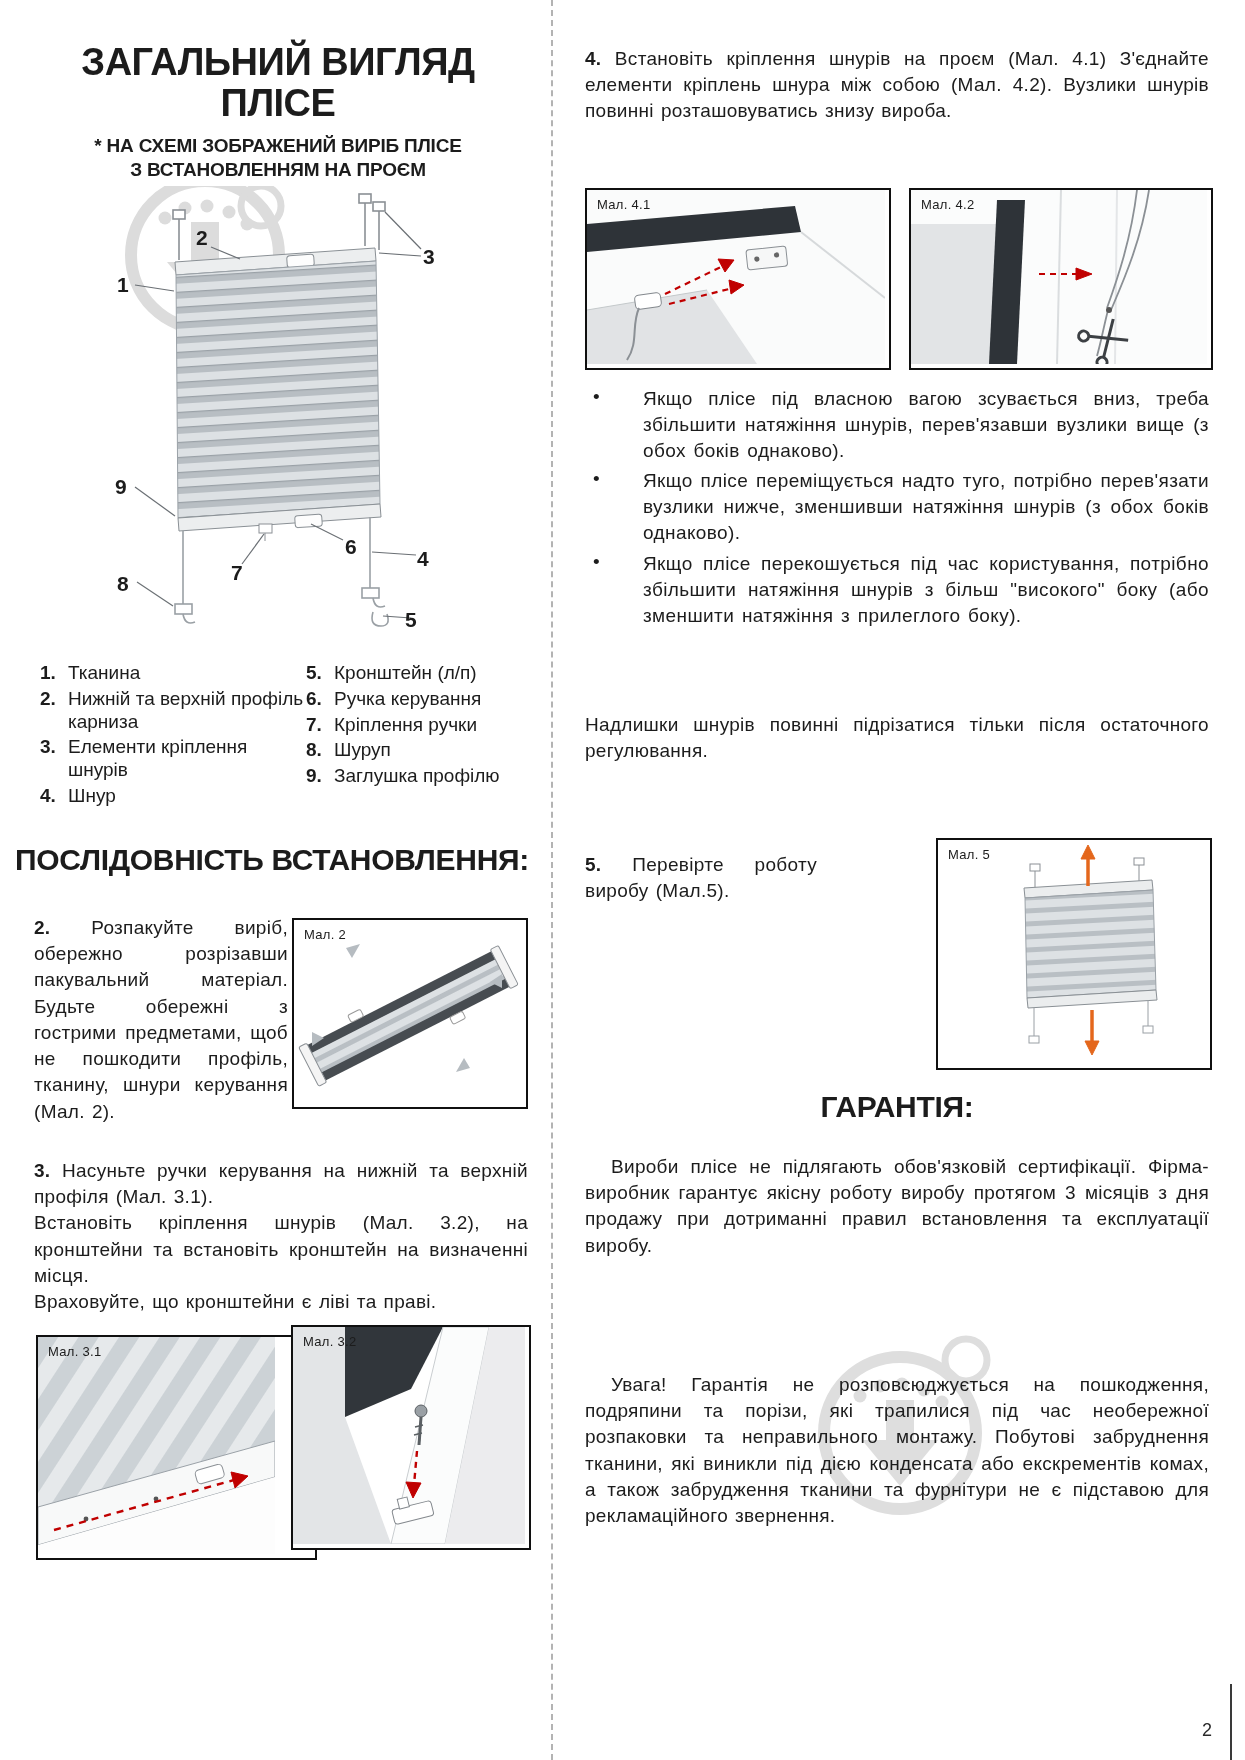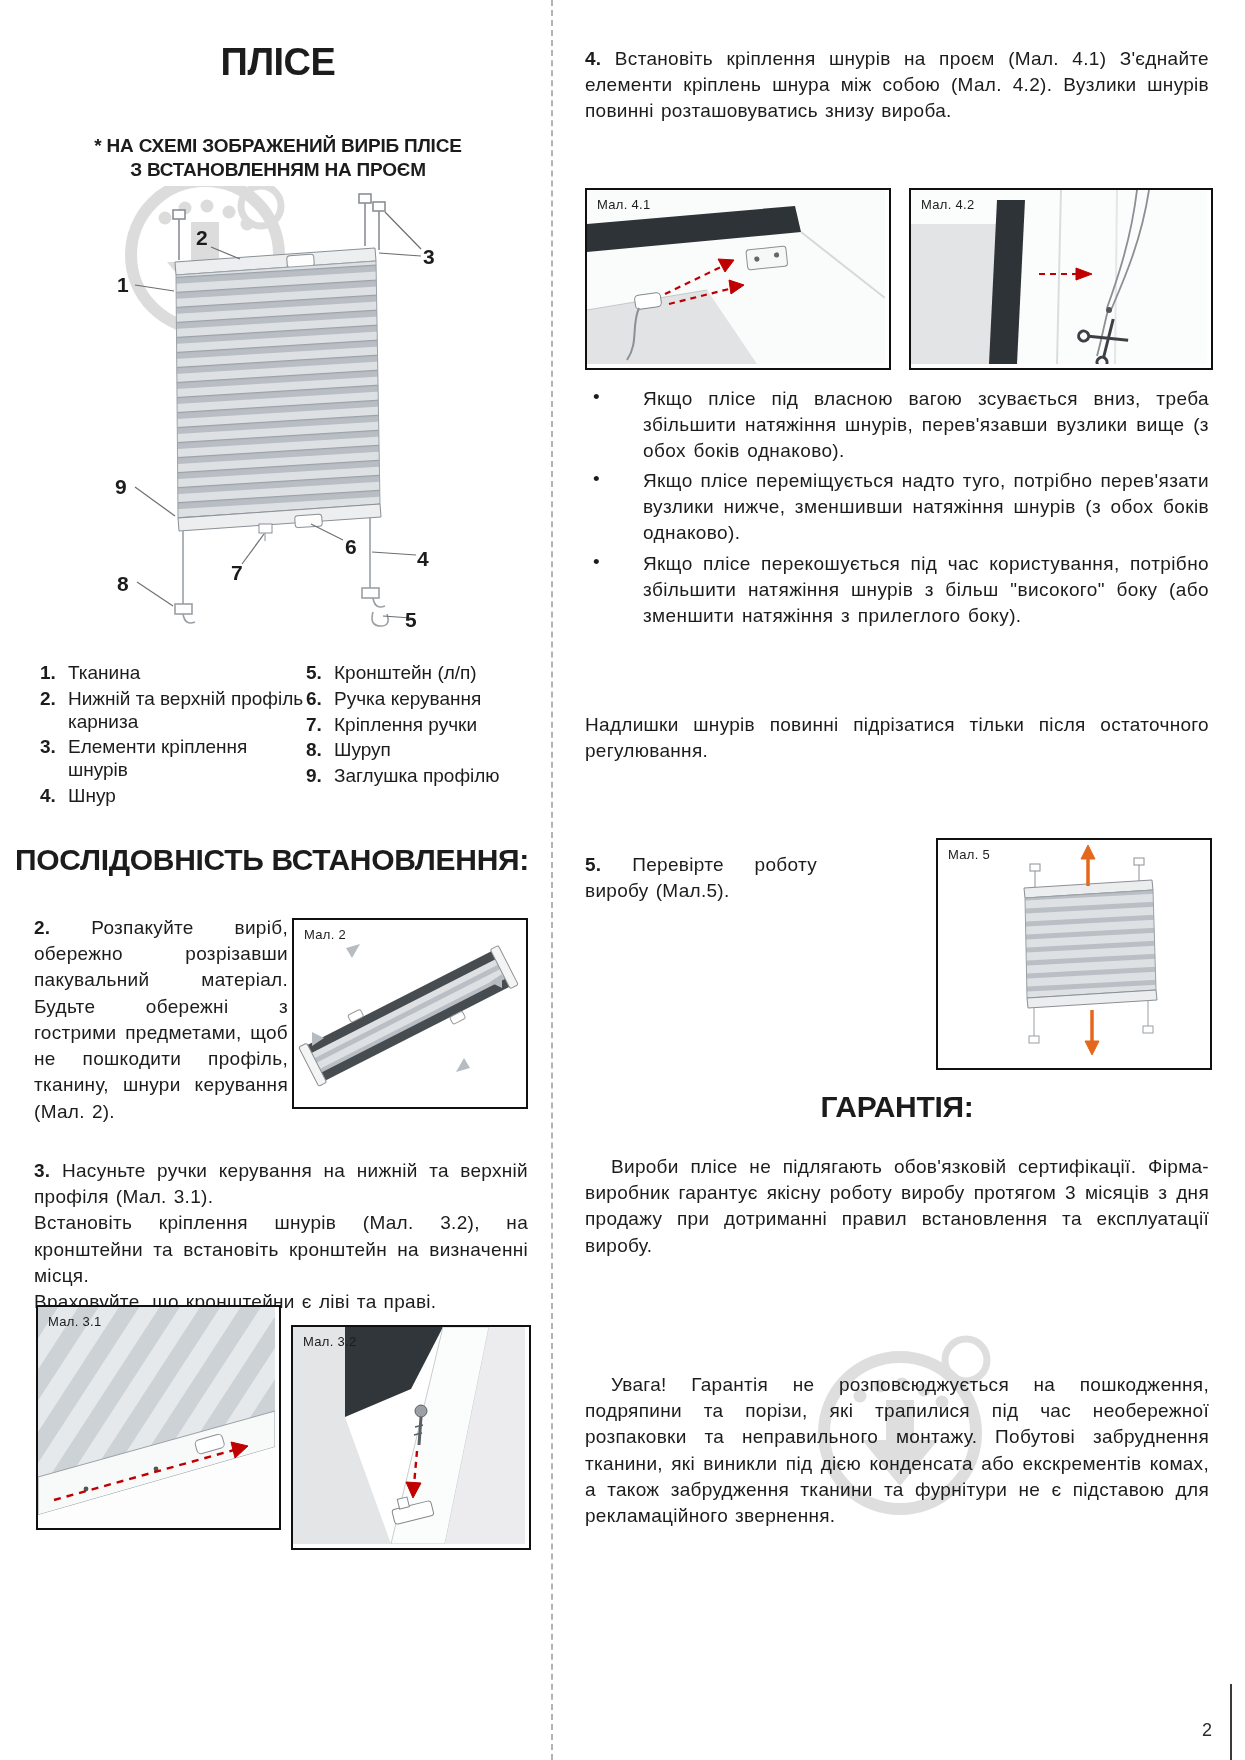--- a/index.html
+++ b/index.html
@@ -37,39 +37,40 @@
   
   .bullets{left:585px;top:386px;width:624px;}
   .bullet{display:flex;margin-bottom:5px;}
   .bullet .dot{width:50px;flex:none;font-size:19px;padding-left:8px;}
   .bullet p{margin:0;flex:1;font-size:19px;line-height:1.36;text-align:justify;letter-spacing:0.4px;word-spacing:2px;}
   
   .figbox{position:absolute;border:2px solid #101010;background:#fff;overflow:hidden;}
   .figbox svg{position:absolute;left:0;top:0;display:block;}
   .fig-label{position:absolute;top:7px;left:10px;font-size:13px;letter-spacing:0.3px;z-index:3;}
   .fig2{left:292px;top:918px;width:232px;height:187px;}
-  .fig31{left:36px;top:1305px;width:241px;height:221px;}
+  .fig31{left:36px;top:1335px;width:241px;height:221px;padding-left:36px;}
   .fig32{left:291px;top:1325px;width:236px;height:221px;}
   .fig41{left:585px;top:188px;width:302px;height:178px;}
   .fig42{left:909px;top:188px;width:300px;height:178px;}
   .fig5{left:936px;top:838px;width:272px;height:228px;}
   
   .diagram{left:55px;top:186px;width:475px;height:470px;}
   
   .watermark-warranty{position:absolute;left:800px;top:1318px;z-index:1;}
   
   .page-rule{position:absolute;left:1230px;top:1684px;height:76px;width:0;border-left:2px solid #3a3a3a;}
   .page-number{position:absolute;left:1202px;top:1720px;font-size:18px;color:#2a2a2a;}
 </style>
 </head>
 <body>
 
 <div class="divider"></div>
 
 <div class="abs main-title">
+  <div>ЗАГАЛЬНИЙ ВИГЛЯД</div>
   <div>ПЛІСЕ</div>
 </div>
 
 <div class="abs subtitle">
   <div>* НА СХЕМІ ЗОБРАЖЕНИЙ ВИРІБ ПЛІСЕ</div>
   <div>З ВСТАНОВЛЕННЯМ НА ПРОЄМ</div>
 </div>
 
 <div class="abs diagram">
 <svg width="475" height="470" viewBox="0 0 475 470">

